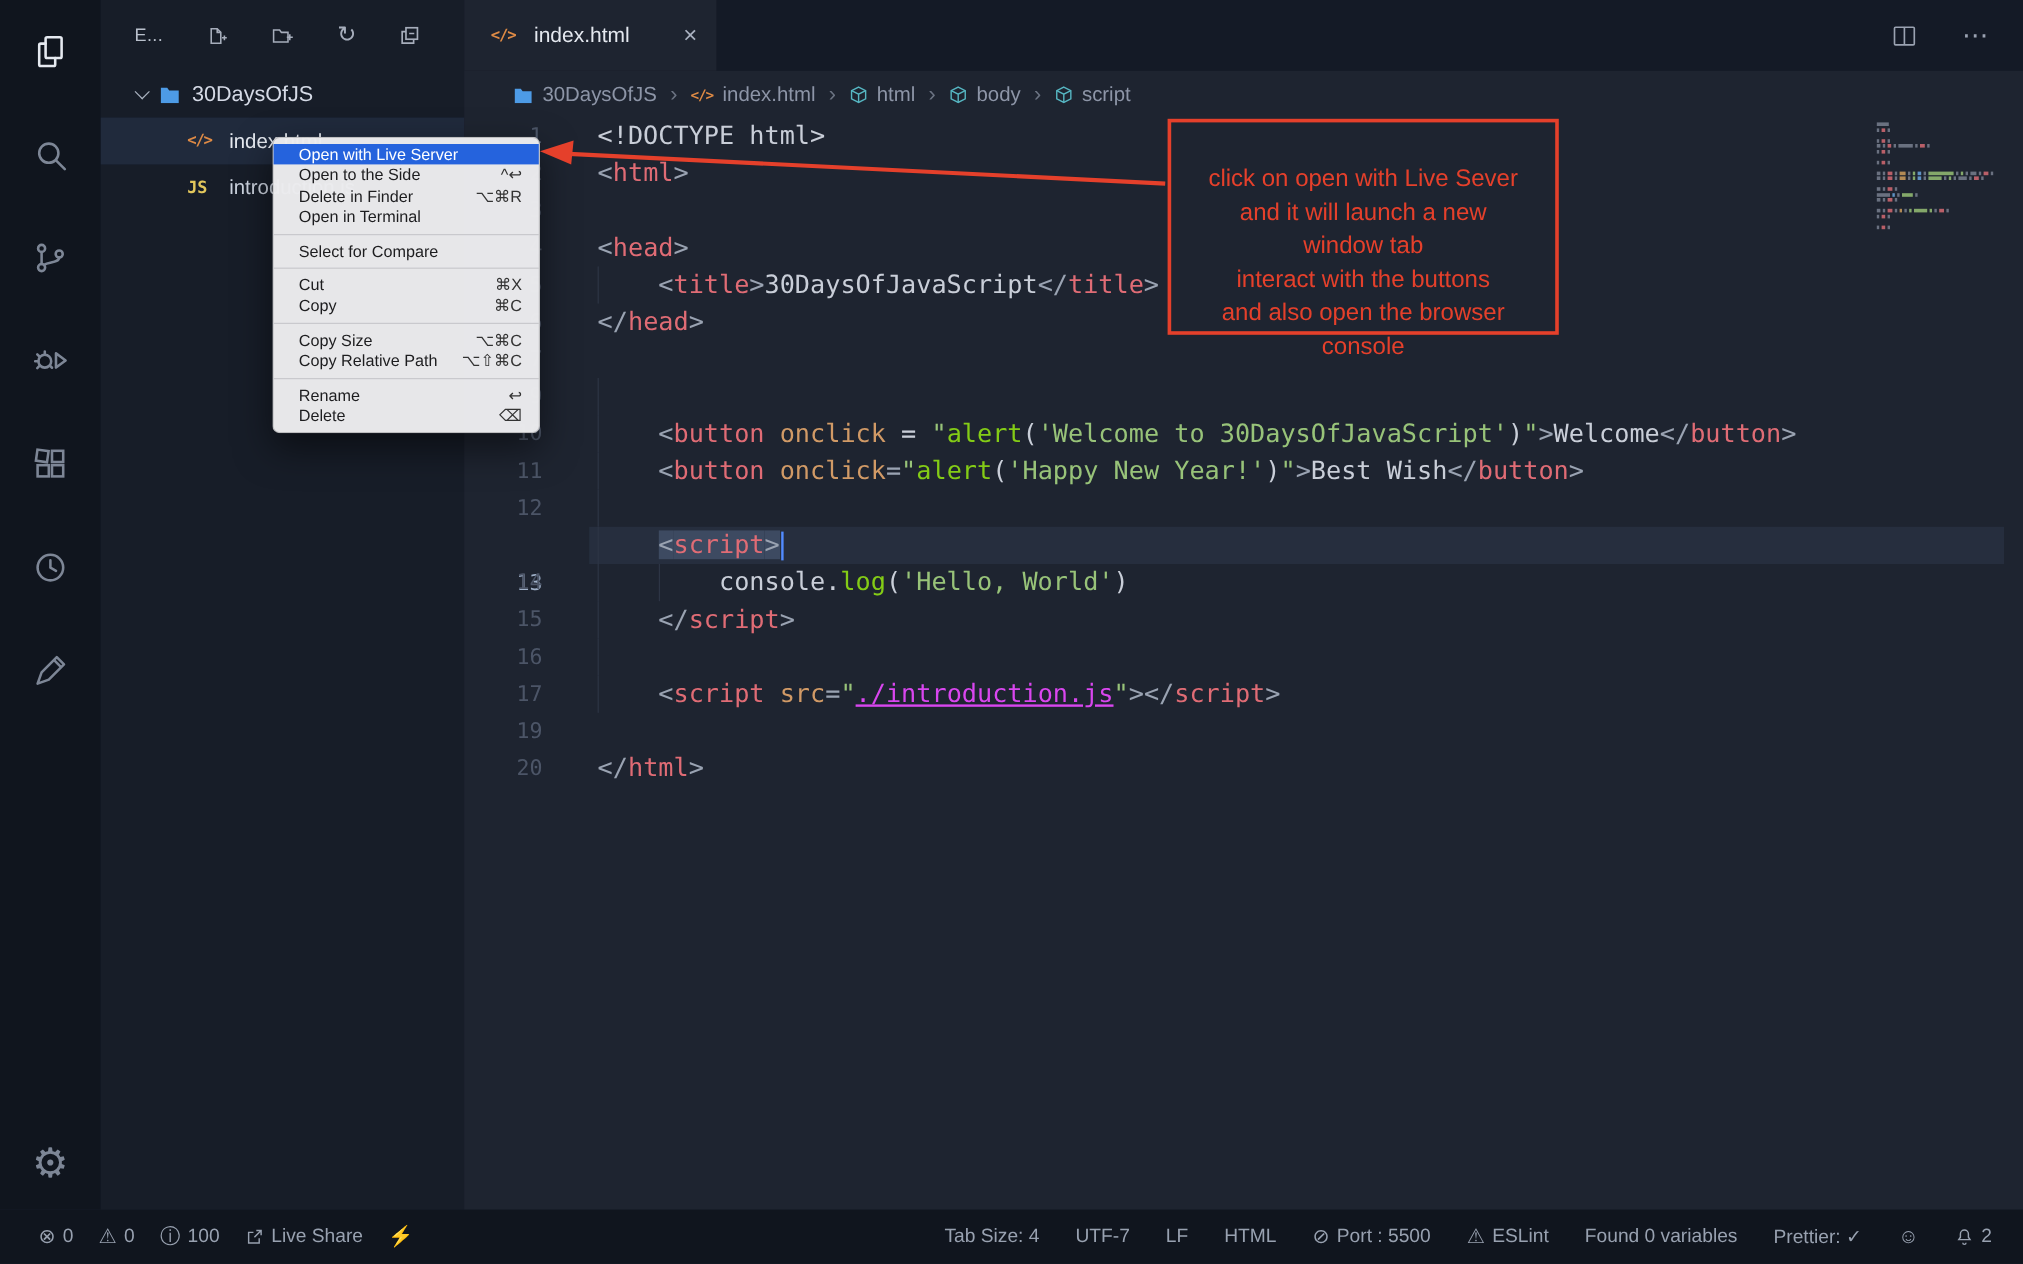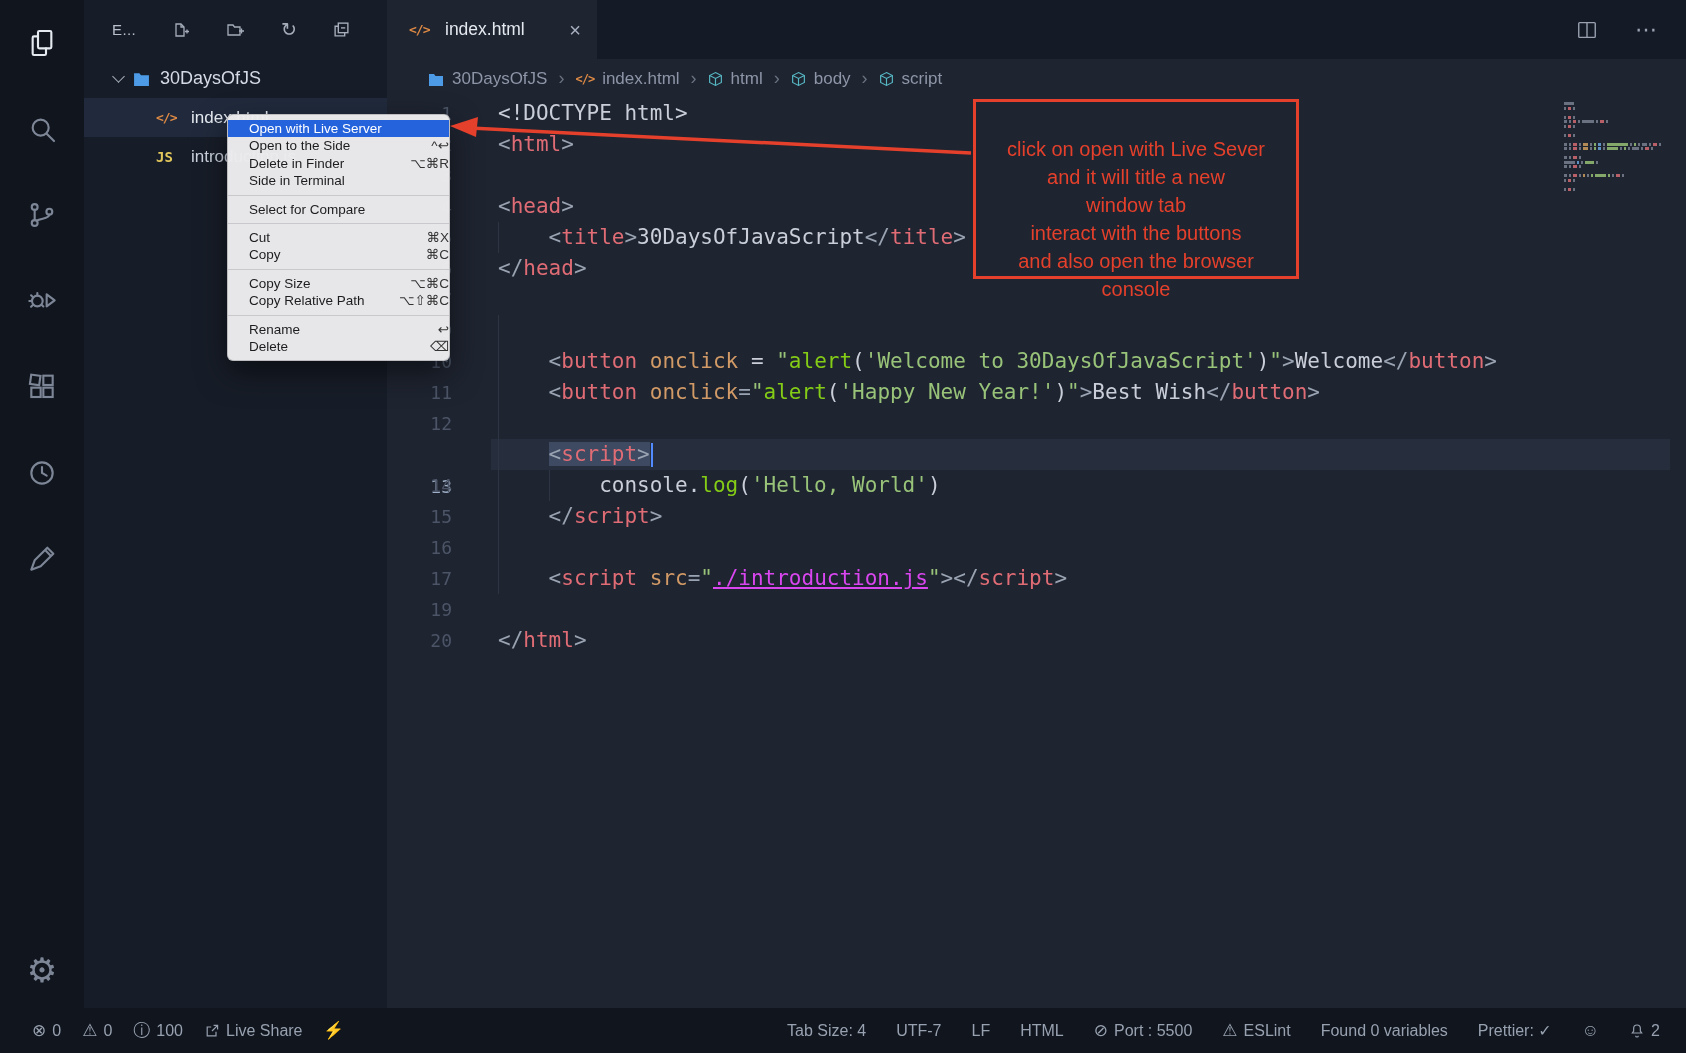--- a/index.html
+++ b/index.html
@@ -72,21 +72,21 @@
   .mm-line{height:3px;margin-bottom:1.5px;white-space:nowrap;font-size:0;}
   .mm-line i{display:inline-block;height:3px;margin-right:2px;}
   .mm-tag{background:#b95f68;}.mm-attr{background:#b28a55;}.mm-string{background:#84a86a;}
   .mm-func{background:#5f92c4;}.mm-plain{background:#8a93a3;opacity:.7;}.mm-punct{background:#8a93a3;opacity:.7;}
   .mm-link{background:#84a86a;}
 
   
   .context-menu{position:absolute;left:227px;top:114px;width:223px;z-index:60;
      background:rgba(236,236,238,.98);border:1px solid rgba(0,0,0,.18);border-radius:6px;
      box-shadow:0 12px 30px rgba(0,0,0,.5);padding:5px 0;color:#1d1d1f;font-size:13.5px;}
-  .cm-item{height:17.4px;line-height:17.4px;display:flex;padding:0 0 0 21px;}
+  .cm-item{height:17.4px;line-height:17.4px;display:flex;padding:0 14px 0 21px;}
   .cm-item.active{background:#2563dd;color:#fff;}
   .cm-key{margin-left:auto;color:#333;}
   .cm-sep{height:1px;background:#c9c9cd;margin:5px 0;}
 
   
   .annotation-box{position:absolute;left:973px;top:99px;width:326px;height:180px;z-index:30;
      border:3px solid #e5402b;color:#e5402b;font-size:20px;line-height:28px;
      text-align:center;white-space:pre-line;padding-top:5px;}
   .arrow-overlay{position:absolute;left:0;top:0;z-index:70;pointer-events:none;}
 
@@ -307,41 +307,41 @@
           <div class="mm-line"><i class="mm-punct" style="width: 2px;"></i><i class="mm-tag" style="width: 2.72px;"></i><i class="mm-punct" style="width: 2px;"></i></div>
           <div class="mm-line"></div>
           <div class="mm-line"><i class="mm-punct" style="width: 2px;"></i><i class="mm-tag" style="width: 2.72px;"></i><i class="mm-punct" style="width: 2px;"></i></div>
         </div>
 
     </div>
   </div>
 
   <div class="annotation-box">
     <span>click on open with Live Sever
-and it will title a new
+and it will launch a new
 window tab
 interact with the buttons
 and also open the browser
 console</span>
   </div>
 
   <div class="context-menu" id="context-menu">
       <div class="cm-item active">
         <span class="cm-label">Open with Live Server</span>
       </div>
       <div class="cm-item">
         <span class="cm-label">Open to the Side</span>
         <span class="cm-key">^↩</span>
       </div>
       <div class="cm-item">
         <span class="cm-label">Delete in Finder</span>
         <span class="cm-key">⌥⌘R</span>
       </div>
       <div class="cm-item">
-        <span class="cm-label">Side in Terminal</span>
+        <span class="cm-label">Open in Terminal</span>
       </div>
       <div class="cm-sep"></div>
       <div class="cm-item">
         <span class="cm-label">Select for Compare</span>
       </div>
       <div class="cm-sep"></div>
       <div class="cm-item">
         <span class="cm-label">Cut</span>
         <span class="cm-key">⌘X</span>
       </div>

